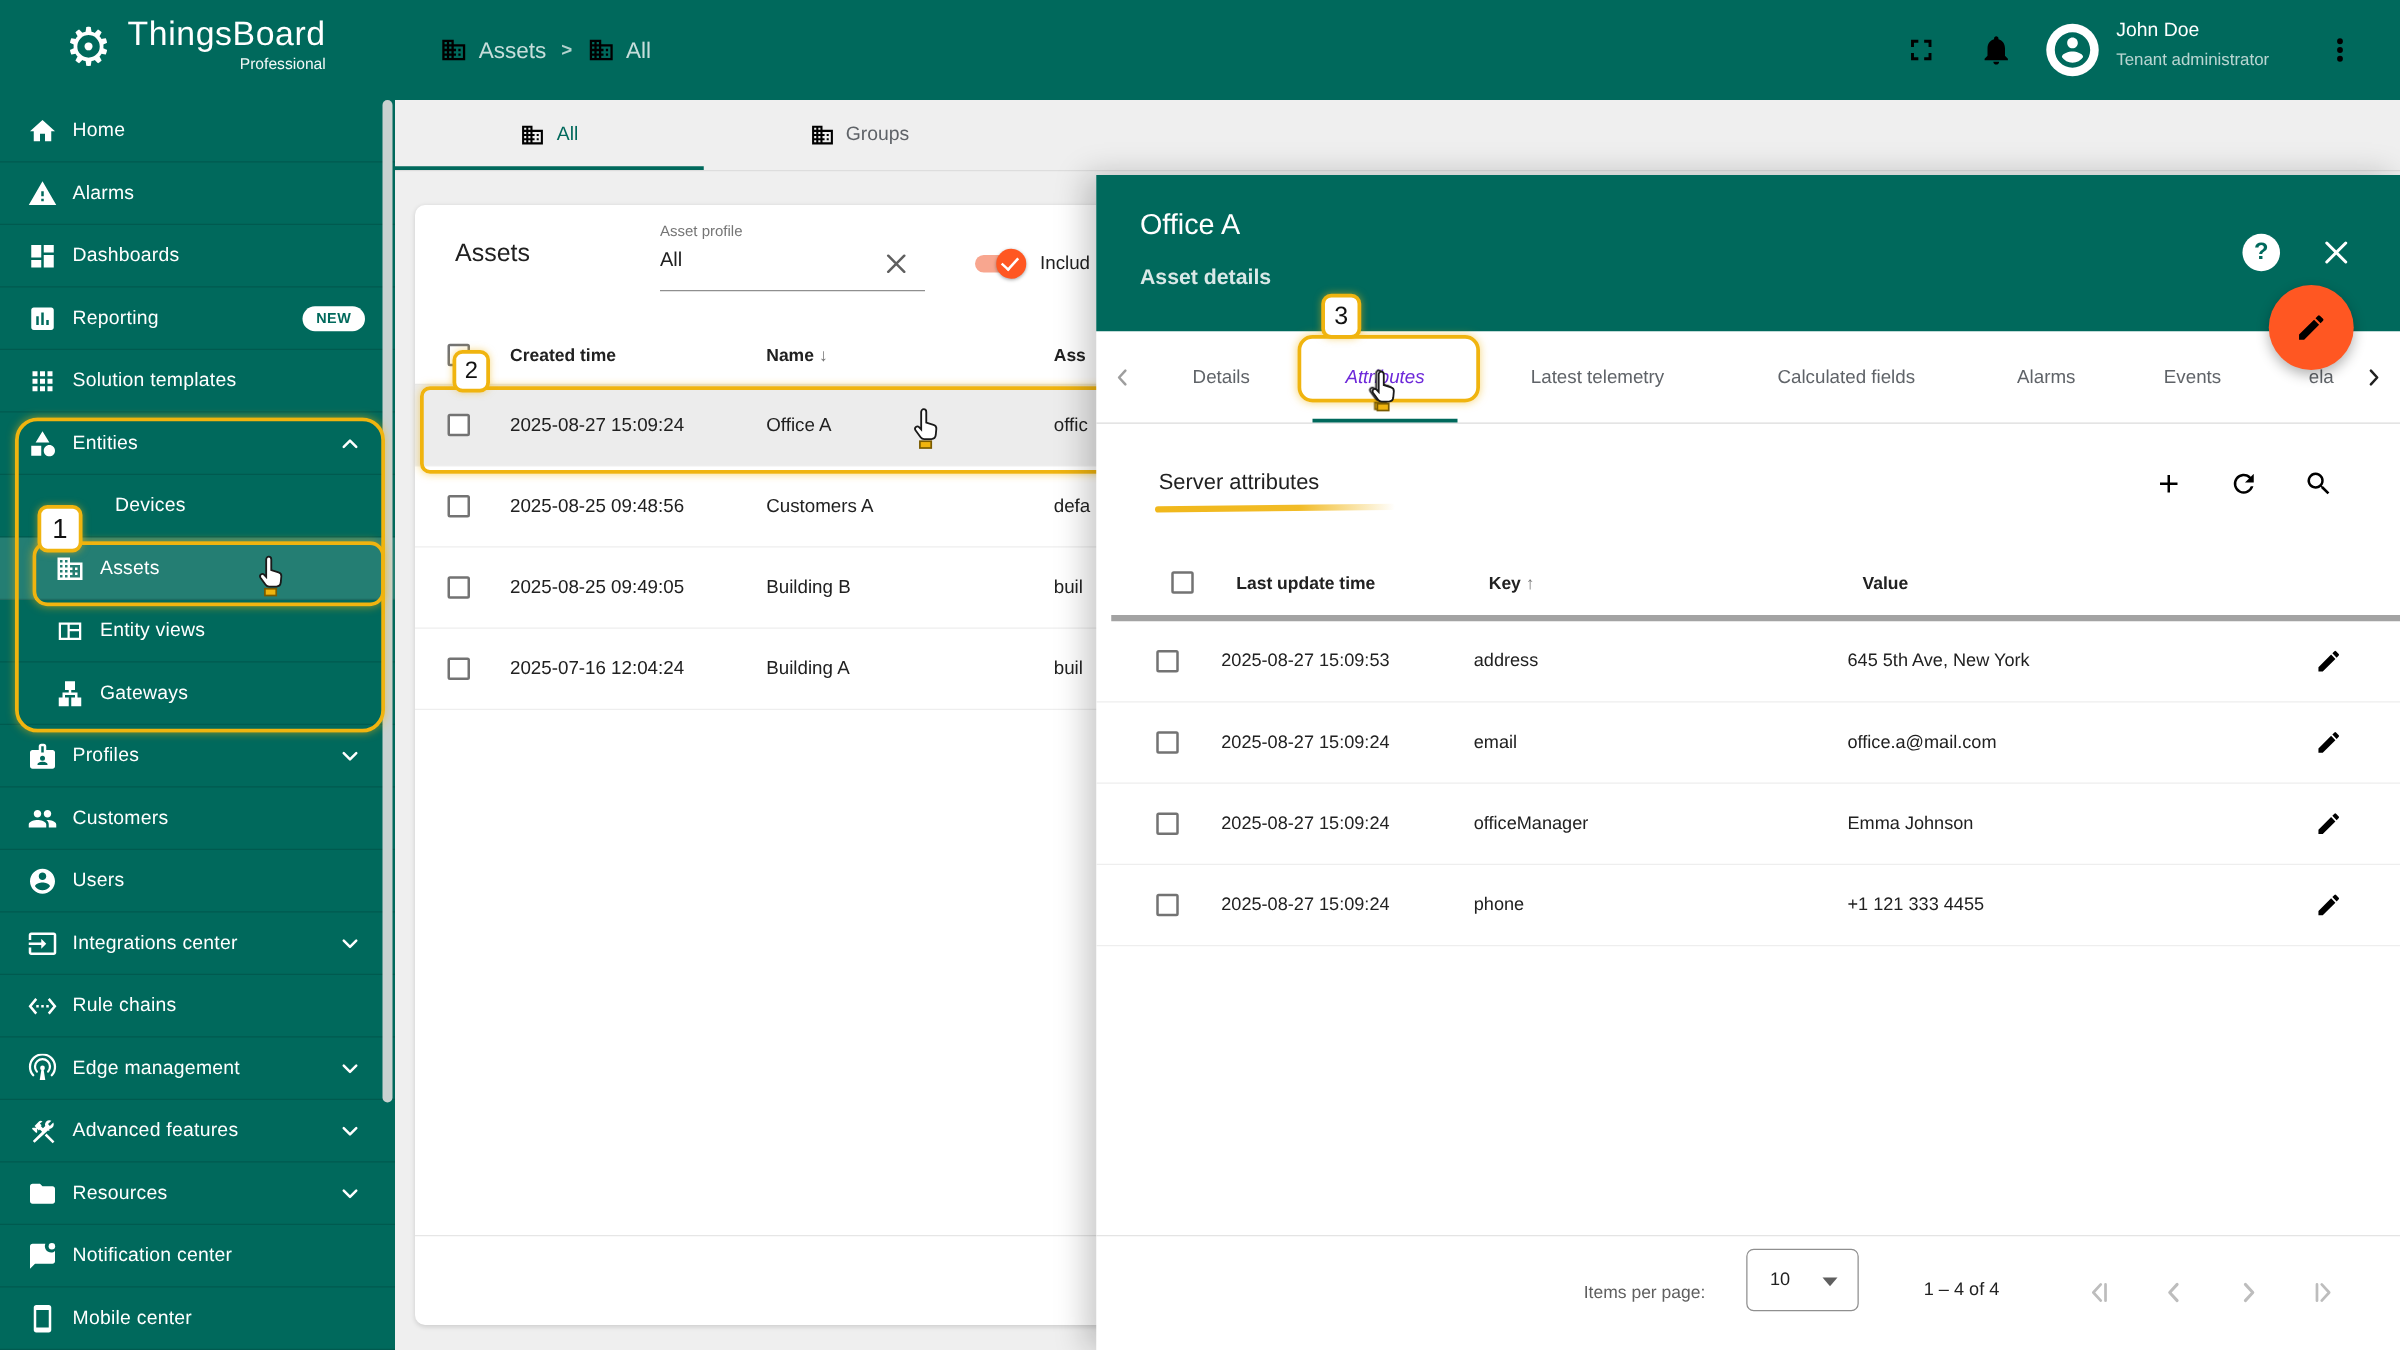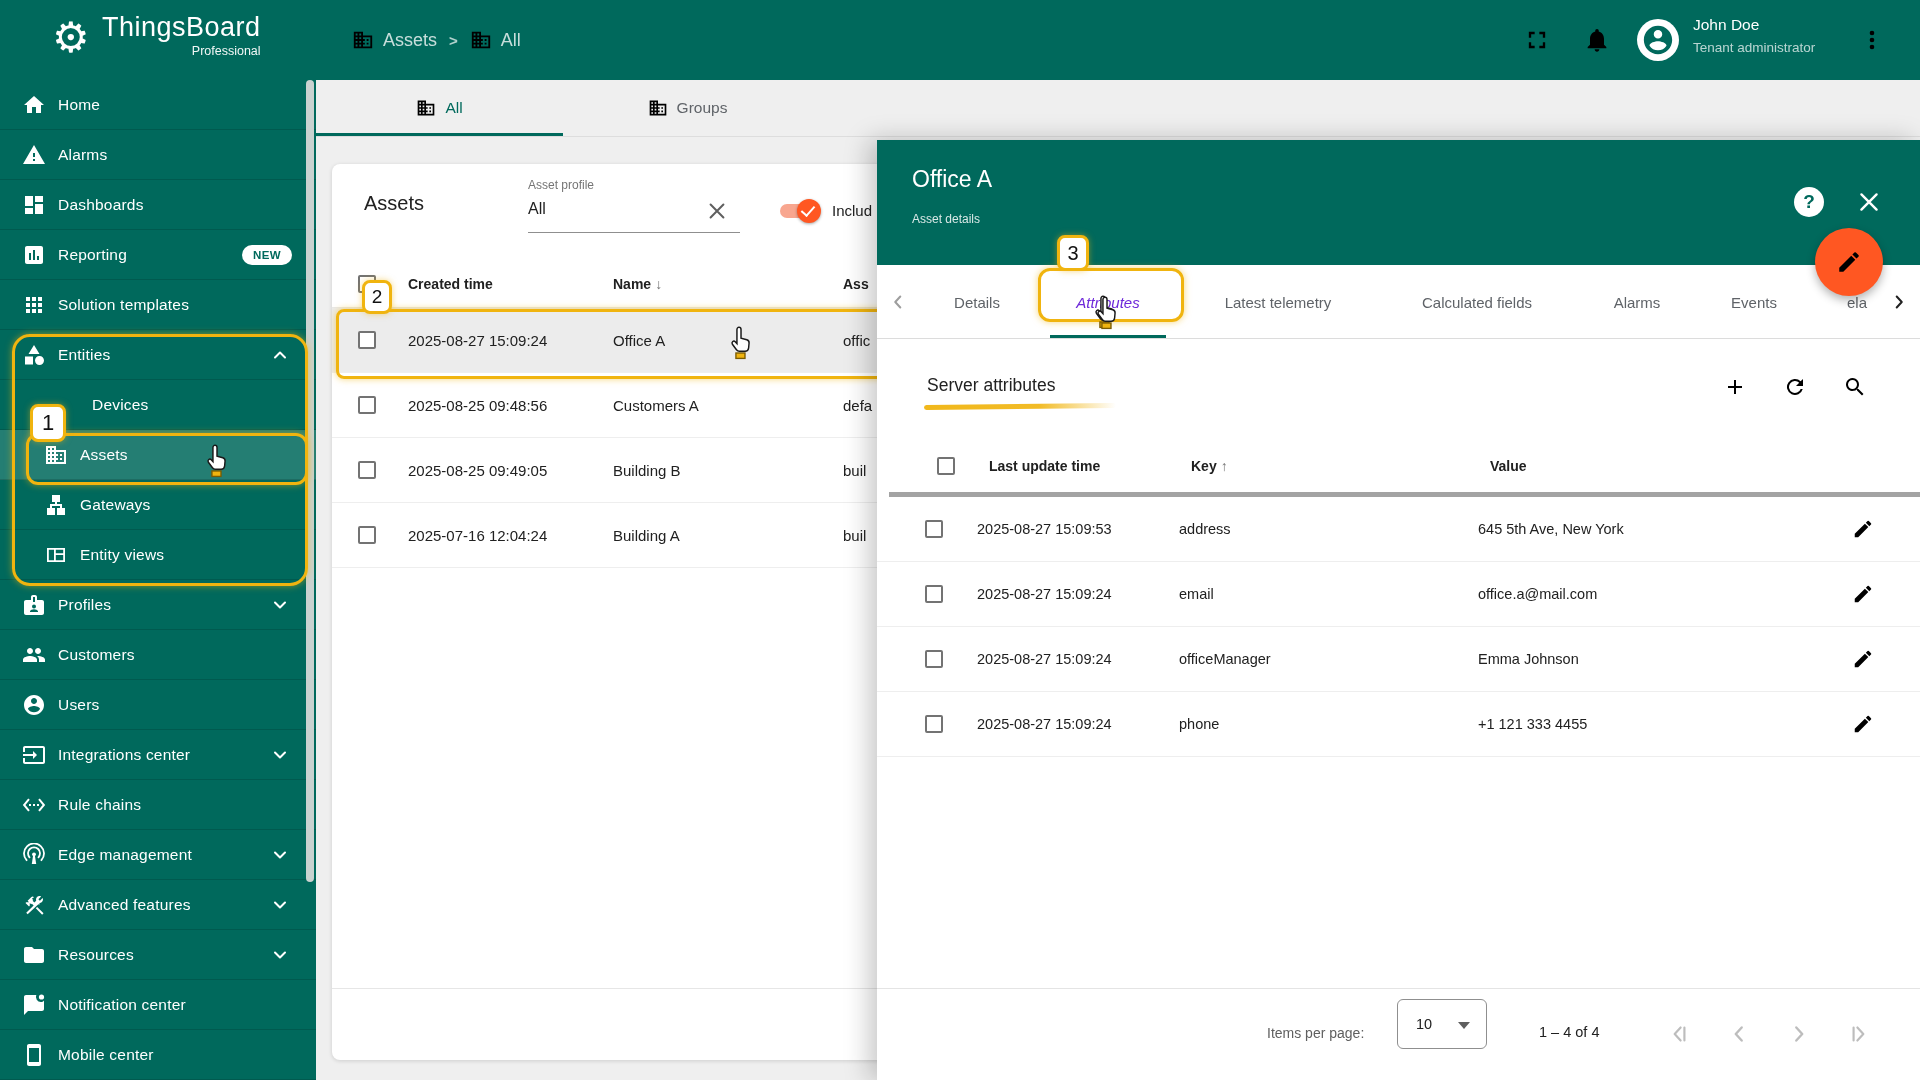--- a/index.html
+++ b/index.html
@@ -97,21 +97,21 @@
              box-shadow:0 0 6px rgba(240,180,15,.5);}
   .badge-1{left:30px;top:404px;width:30px;height:32px;font-size:22px;z-index:8;}
   .badge-2{left:362px;top:280px;width:24px;height:28px;font-size:19px;z-index:8;}
   .cursor{position:absolute;width:28px;height:34px;z-index:30;pointer-events:none;}
 
   
   .panel{position:absolute;left:877px;top:140px;width:1043px;height:940px;background:#fff;z-index:10;
          box-shadow:-8px 0 24px rgba(0,0,0,.22);}
   .panel-head{position:absolute;left:0;top:0;width:100%;height:125px;background:#00695c;color:#fff;}
   .panel-title{position:absolute;left:35px;top:26px;font-size:23px;font-weight:400;}
-  .panel-subtitle{position:absolute;left:35px;top:72px;font-size:12px;color:rgba(255,255,255,.85);}
+  .panel-subtitle{position:absolute;left:35px;top:72px;font-size:17px;color:rgba(255,255,255,.85);font-weight:bold;}
   .help-btn{position:absolute;left:917px;top:47px;width:30px;height:30px;border-radius:50%;background:#fff;
             color:#00695c;display:flex;align-items:center;justify-content:center;font-size:19px;font-weight:700;cursor:pointer;}
   .close-btn{position:absolute;left:979px;top:49px;width:26px;height:26px;color:#fff;cursor:pointer;}
   .close-btn svg{width:26px;height:26px;}
   .fab{position:absolute;left:938px;top:88px;width:68px;height:68px;border-radius:50%;background:#ff5722;
        display:flex;align-items:center;justify-content:center;color:#fff;z-index:5;cursor:pointer;
        box-shadow:0 4px 10px rgba(0,0,0,.3);}
   .fab svg{width:26px;height:26px;}
   .ptabs{position:absolute;left:0;top:125px;width:100%;height:74px;border-bottom:1px solid #dcdcdc;box-sizing:border-box;}
   .ptab{position:absolute;top:50%;transform:translate(-50%,-50%);font-size:15px;font-weight:500;color:#5f6368;
@@ -370,32 +370,32 @@
       <span class="sicon">
           <svg class="ic">
             <use href="#i-building"></use>
           </svg>
         </span>
       <span class="slabel">Assets</span>
     </div>
     <div class="srow child">
       <span class="sicon">
           <svg class="ic">
+            <use href="#i-quilt"></use>
+          </svg>
+        </span>
+      <span class="slabel">Entity views</span>
+    </div>
+    <div class="srow child">
+      <span class="sicon">
+          <svg class="ic">
             <use href="#i-lan"></use>
           </svg>
         </span>
       <span class="slabel">Gateways</span>
-    </div>
-    <div class="srow child">
-      <span class="sicon">
-          <svg class="ic">
-            <use href="#i-quilt"></use>
-          </svg>
-        </span>
-      <span class="slabel">Entity views</span>
     </div>
     <div class="srow">
       <span class="sicon">
           <svg class="ic">
             <use href="#i-badgeid"></use>
           </svg>
         </span>
       <span class="slabel">Profiles</span>
       <span class="chev">
           <svg class="ic">

